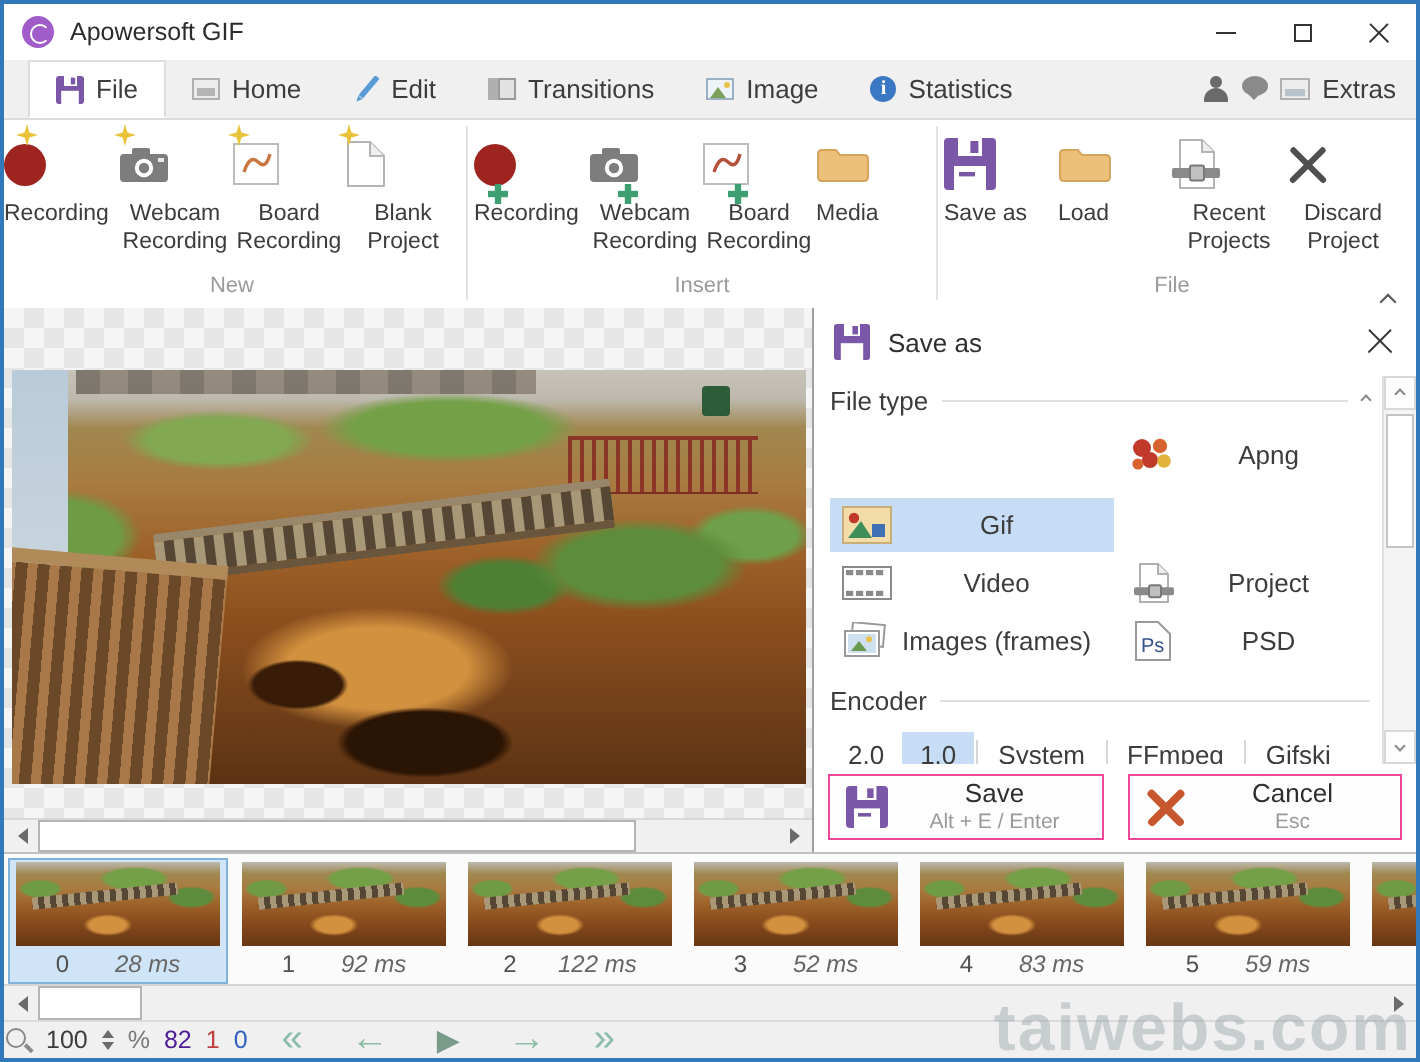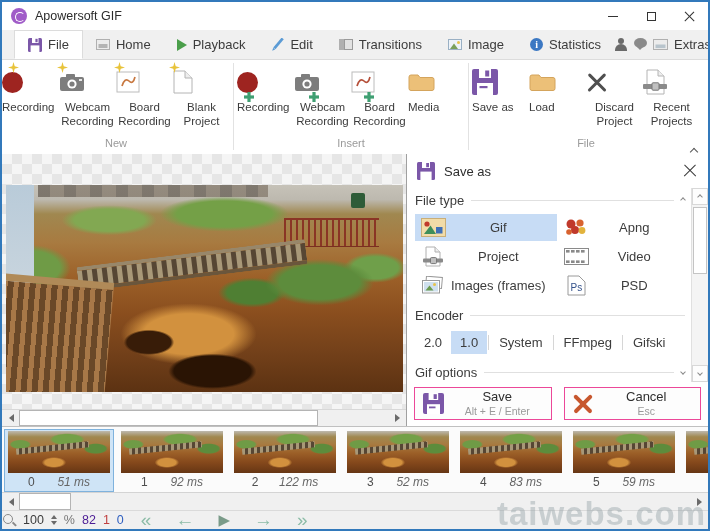--- a/index.html
+++ b/index.html
@@ -110,21 +110,21 @@
   .panel-head { height:34px; display:flex; align-items:center; gap:9px; padding:0 10px; }
   .panel-title { flex:1; color:#2e2e2e; }
   .panel-close { width:16px; height:16px; position:relative; }
   .panel-close::before,.panel-close::after { content:""; position:absolute; left:0; top:7px; width:16px; height:1.4px; background:#3a3a3a; }
   .panel-close::before { transform:rotate(45deg); } .panel-close::after { transform:rotate(-45deg); }
   .panel-body { position:absolute; top:34px; left:0; right:17px; bottom:44px; padding:0 6px 0 8px; overflow:hidden; }
   .sect { display:flex; align-items:center; gap:7px; height:24px; }
   .sect .line { flex:1; height:1px; background:#e0e0e0; }
   .ft-grid { display:grid; grid-template-columns:1.12fr 1fr; gap:2px 2px; margin:2px 0 4px; }
   .ft-item { display:flex; align-items:center; height:27px; padding-left:3px; }
-  .ft-item.sel { background:#c7dcf5; }
+  .ft-item.sel { background:#c7dcf5;margin-top:35px; }
   .ft-ic { width:30px; display:flex; justify-content:center; flex:none; }
   .ft-label { flex:1; text-align:center; padding-right:8px; }
   .enc-row { display:flex; align-items:center; height:27px; margin:2px 0 4px; }
   .enc-opt { padding:4px 9px;text-align:right; }
   .enc-opt.sel { background:#c7dcf5; }
   .enc-sep { width:1px; height:15px; background:#d6d6d6; margin:0 1px; }
   .vscroll { position:absolute; right:0; top:34px; bottom:44px; width:17px; background:#f4f4f4;
     border-left:1px solid #e0e0e0; display:flex; flex-direction:column; }
   .vbtn { height:17px; display:flex; align-items:center; justify-content:center; border:1px solid #d8d8d8; background:#fdfdfd; }
   .vtrack { flex:1; position:relative; }
@@ -208,26 +208,20 @@
       <span>File</span>
     </div>
     <div class="tab">
       <svg class="ic" width="14" height="11">
           <rect x="0.5" y="0.5" width="13" height="10" fill="#ececec" stroke="#b0b0b0"></rect>
           <rect x="2.5" y="5" width="9" height="4" fill="#b4b4b4"></rect>
         </svg>
       <span>Home</span>
     </div>
     <div class="tab">
-      <svg class="ic" width="10" height="12">
-          <polygon points="0,0 10,6 0,12" fill="#4a9e4a"></polygon>
-        </svg>
-      <span>Playback</span>
-    </div>
-    <div class="tab">
       <svg class="ic" width="13" height="13">
           <rect x="5.2" y="-1.5" width="2.8" height="13" fill="#5b9bd5" transform="rotate(40 6.5 6.5)"></rect>
           <polygon points="1.2,12.8 4.2,11.6 2.2,9.8" fill="#5b9bd5"></polygon>
         </svg>
       <span>Edit</span>
     </div>
     <div class="tab">
       <svg class="ic" width="14" height="11">
           <rect x="0" y="0" width="8" height="11" fill="#b0b0b0"></rect>
           <rect x="5.5" y="0.5" width="8" height="10" fill="#e2e2e2" stroke="#9a9a9a"></rect>
@@ -386,34 +380,34 @@
         <div class="rbtn">
           <span class="ricon">
             <svg width="27" height="20">
                 <path d="M1 5 q0-2 2-2 h7 l2 2.5 h12 q2 0 2 2 v9 q0 2-2 2 h-21 q-2 0-2-2 z" fill="#ecc078" stroke="#d4a45c"></path>
               </svg>
           </span>
           <span class="rtext">Load</span>
         </div>
         <div class="rbtn">
           <span class="ricon">
-              <span class="xmark"></span>
-            </span>
-          <span class="rtext">Discard Project</span>
-        </div>
-        <div class="rbtn">
-          <span class="ricon">
             <svg width="24" height="26">
                 <path d="M4 1 h11 l6 6 v18 h-17 z" fill="#fff" stroke="#b4b4b4"></path>
                 <path d="M15 1 v6 h6" fill="#eee" stroke="#b4b4b4"></path>
                 <rect x="0" y="15" width="24" height="5" rx="1" fill="#8a8a8a"></rect>
                 <rect x="9" y="13.8" width="7" height="7.4" rx="1" fill="#c0c0c0" stroke="#787878"></rect>
               </svg>
           </span>
           <span class="rtext">Recent Projects</span>
+        </div>
+        <div class="rbtn">
+          <span class="ricon">
+              <span class="xmark"></span>
+            </span>
+          <span class="rtext">Discard Project</span>
         </div>
       </div>
       <div class="rlabel">File</div>
     </div>
 
     <span class="ribbon-collapse"><span class="chev up"></span></span>
   </div>
 
   <div class="main">
 
@@ -473,50 +467,50 @@
             <span class="ft-ic">
                 <svg width="23" height="19">
                   <circle cx="6" cy="6" r="4.5" fill="#c0392b"></circle>
                   <circle cx="15" cy="5" r="3.6" fill="#d8622e"></circle>
                   <circle cx="10" cy="12" r="4" fill="#c0392b"></circle>
                   <circle cx="17" cy="12.5" r="3.4" fill="#e2b33c"></circle>
                   <circle cx="4" cy="14" r="2.8" fill="#d8622e"></circle>
                 </svg>
               </span>
             <span class="ft-label">Apng</span>
-          </div>
-          <div class="ft-item">
-            <span class="ft-ic">
-                <svg width="20" height="21">
-                  <path d="M3 1 h9 l5 5 v14 h-14 z" fill="#fff" stroke="#b0b0b0"></path>
-                  <path d="M12 1 v5 h5" fill="#eee" stroke="#b0b0b0"></path>
-                  <rect x="0" y="12.6" width="20" height="4" rx="1" fill="#8a8a8a"></rect>
-                  <rect x="7.5" y="11.6" width="6" height="6" rx="1" fill="#c0c0c0" stroke="#787878"></rect>
-                </svg>
-              </span>
-            <span class="ft-label">Project</span>
           </div>
           <div class="ft-item">
             <span class="ft-ic">
                 <svg width="25" height="17">
                   <rect x="0.5" y="0.5" width="24" height="16" fill="#fff" stroke="#8a8a8a"></rect>
                   <rect x="2" y="2" width="3.6" height="2.6" fill="#8a8a8a"></rect>
                   <rect x="7" y="2" width="3.6" height="2.6" fill="#8a8a8a"></rect>
                   <rect x="12" y="2" width="3.6" height="2.6" fill="#8a8a8a"></rect>
                   <rect x="17" y="2" width="3.6" height="2.6" fill="#8a8a8a"></rect>
                   <rect x="2" y="12.4" width="3.6" height="2.6" fill="#8a8a8a"></rect>
                   <rect x="7" y="12.4" width="3.6" height="2.6" fill="#8a8a8a"></rect>
                   <rect x="12" y="12.4" width="3.6" height="2.6" fill="#8a8a8a"></rect>
                   <rect x="17" y="12.4" width="3.6" height="2.6" fill="#8a8a8a"></rect>
                 </svg>
               </span>
             <span class="ft-label">Video</span>
           </div>
           <div class="ft-item">
             <span class="ft-ic">
+                <svg width="20" height="21">
+                  <path d="M3 1 h9 l5 5 v14 h-14 z" fill="#fff" stroke="#b0b0b0"></path>
+                  <path d="M12 1 v5 h5" fill="#eee" stroke="#b0b0b0"></path>
+                  <rect x="0" y="12.6" width="20" height="4" rx="1" fill="#8a8a8a"></rect>
+                  <rect x="7.5" y="11.6" width="6" height="6" rx="1" fill="#c0c0c0" stroke="#787878"></rect>
+                </svg>
+              </span>
+            <span class="ft-label">Project</span>
+          </div>
+          <div class="ft-item">
+            <span class="ft-ic">
                 <svg width="24" height="20">
                   <rect x="5" y="0.8" width="16" height="11" fill="#fff" stroke="#9a9a9a" transform="rotate(5 13 6)"></rect>
                   <rect x="1.5" y="4.5" width="17" height="12.5" fill="#fff" stroke="#9a9a9a"></rect>
                   <rect x="3" y="6" width="14" height="9.5" fill="#cfe0ee"></rect>
                   <polygon points="4.5,14.5 8.5,9.5 12.5,14.5" fill="#6a9a4e"></polygon>
                   <circle cx="13.5" cy="8.6" r="1.5" fill="#e8c34a"></circle>
                 </svg>
               </span>
             <span class="ft-label">Images (frames)</span>
           </div>
@@ -589,21 +583,21 @@
         </div>
       </div>
     </div>
   </div>
 
   <div class="filmstrip">
     <div class="frame sel">
       <div class="thumbpic"></div>
       <div class="frow">
         <span>0</span>
-        <span class="fdur">51 ms</span>
+        <span class="fdur">28 ms</span>
       </div>
     </div>
     <div class="frame">
       <div class="thumbpic"></div>
       <div class="frow">
         <span>1</span>
         <span class="fdur">92 ms</span>
       </div>
     </div>
     <div class="frame">

